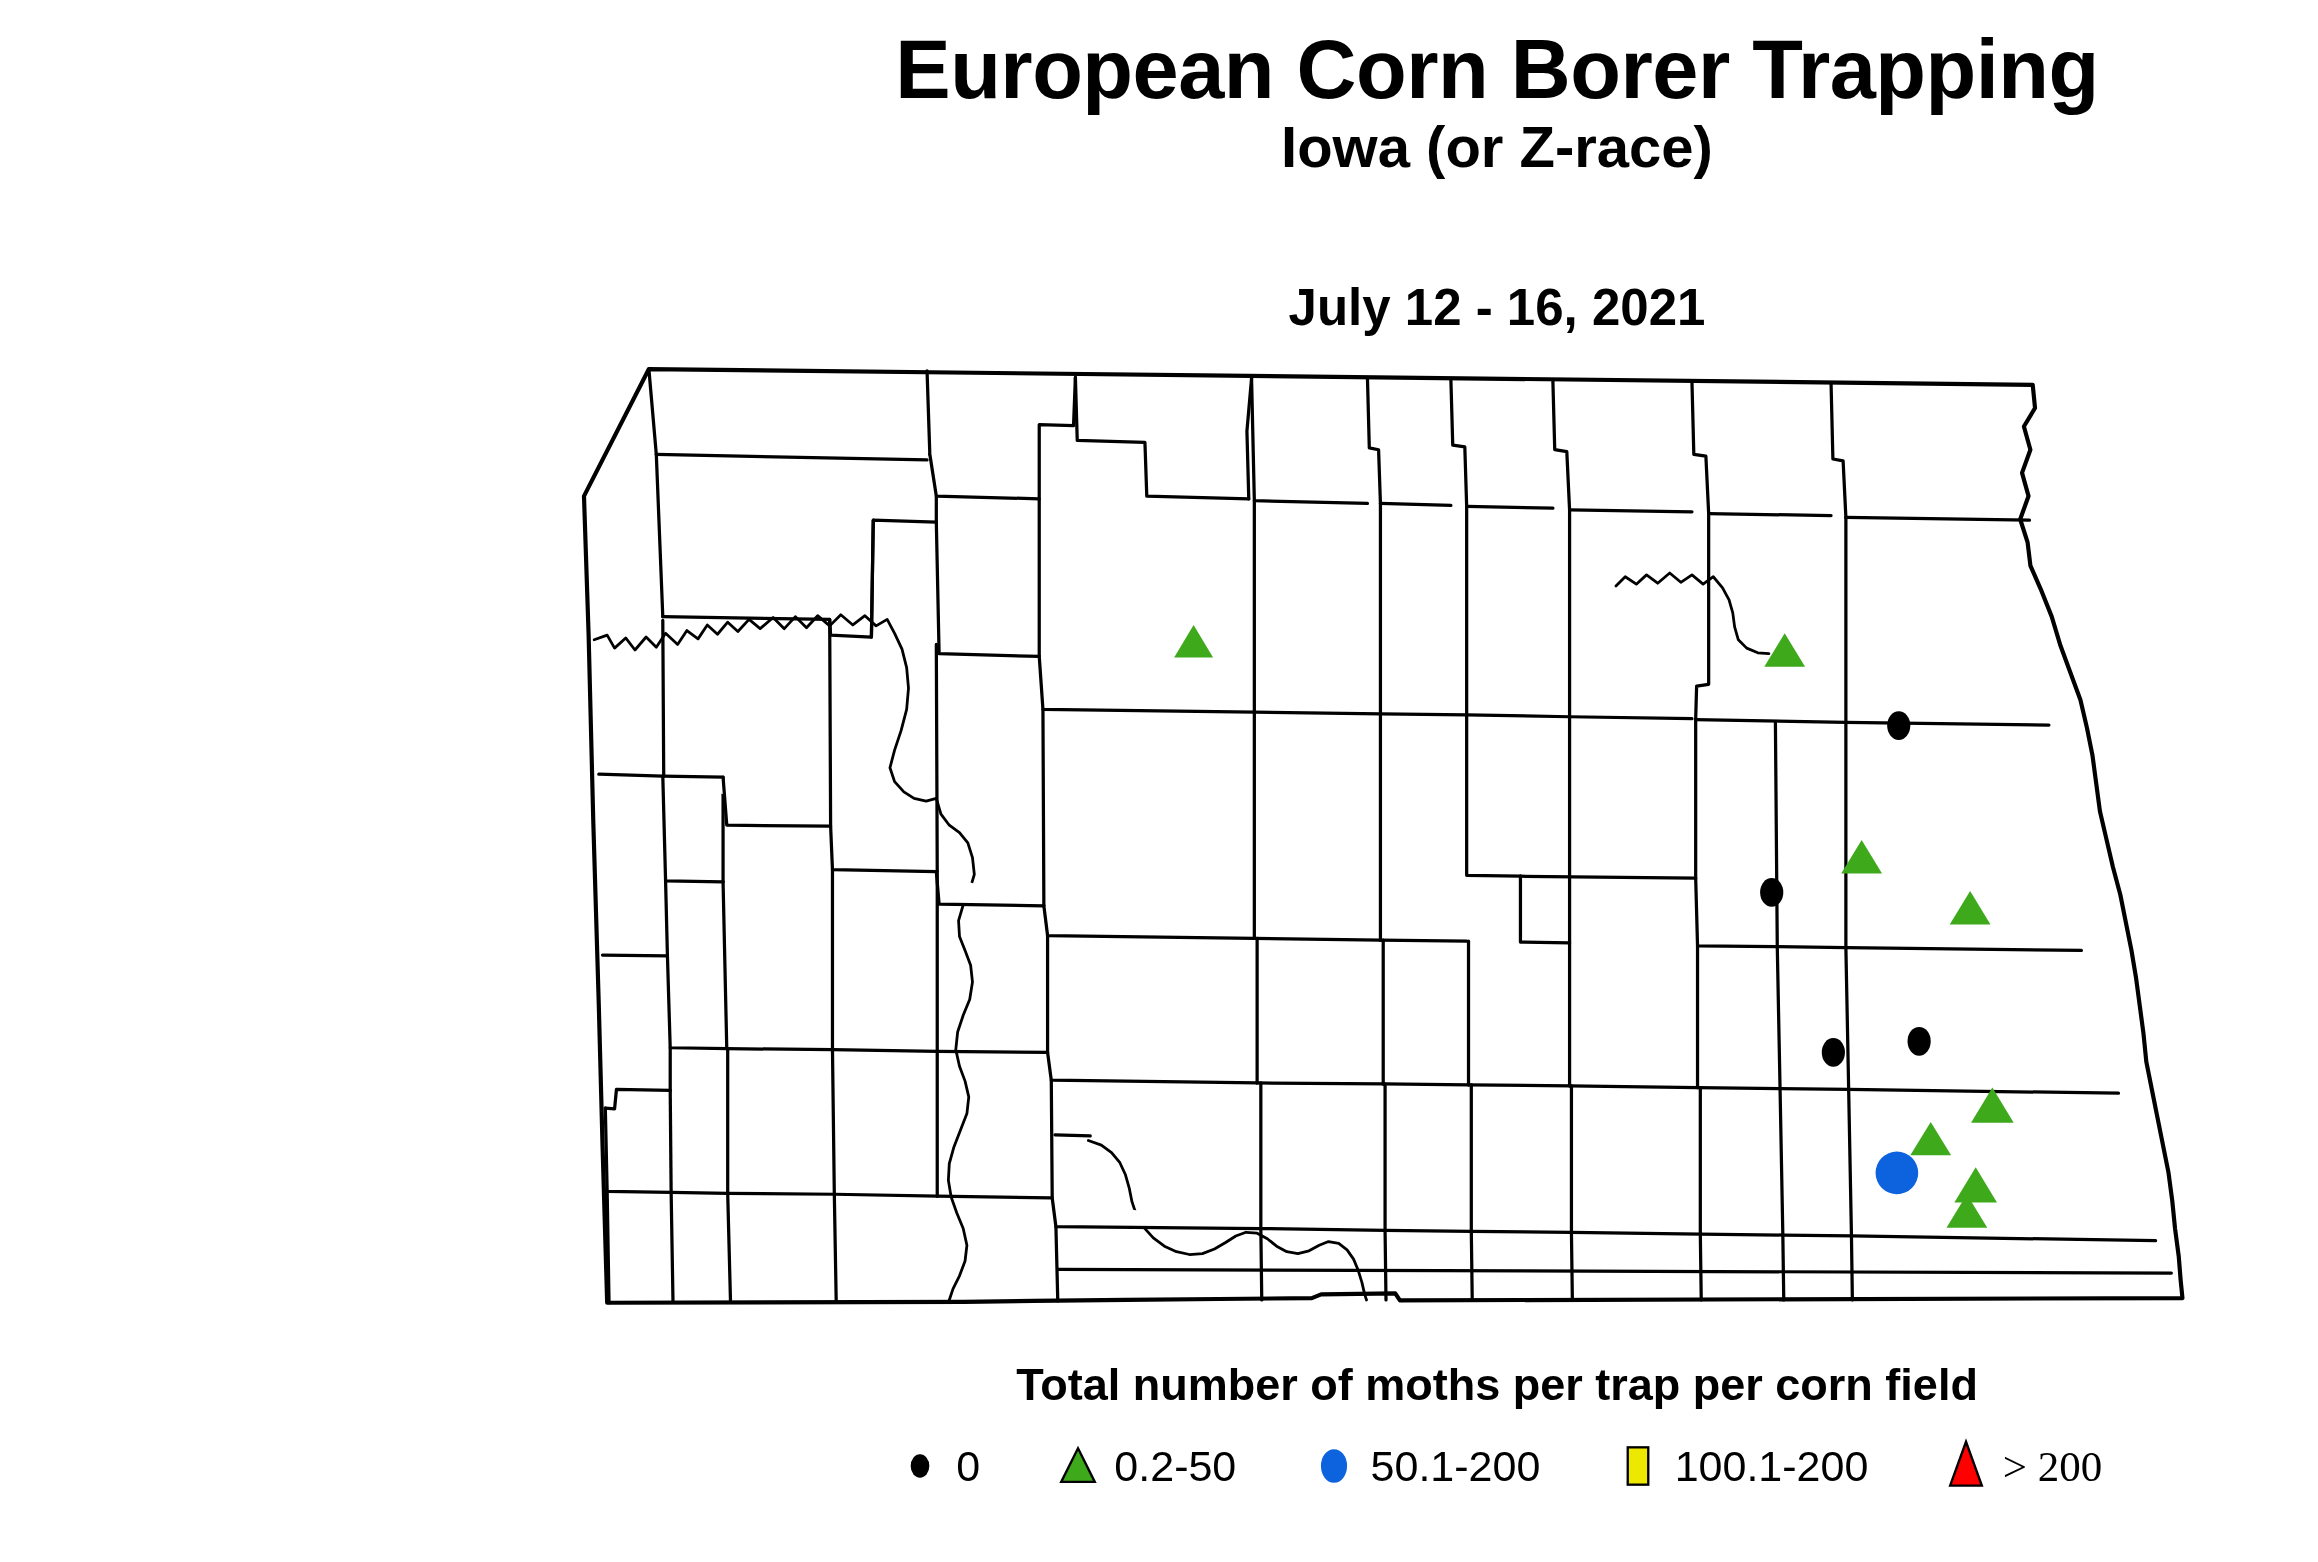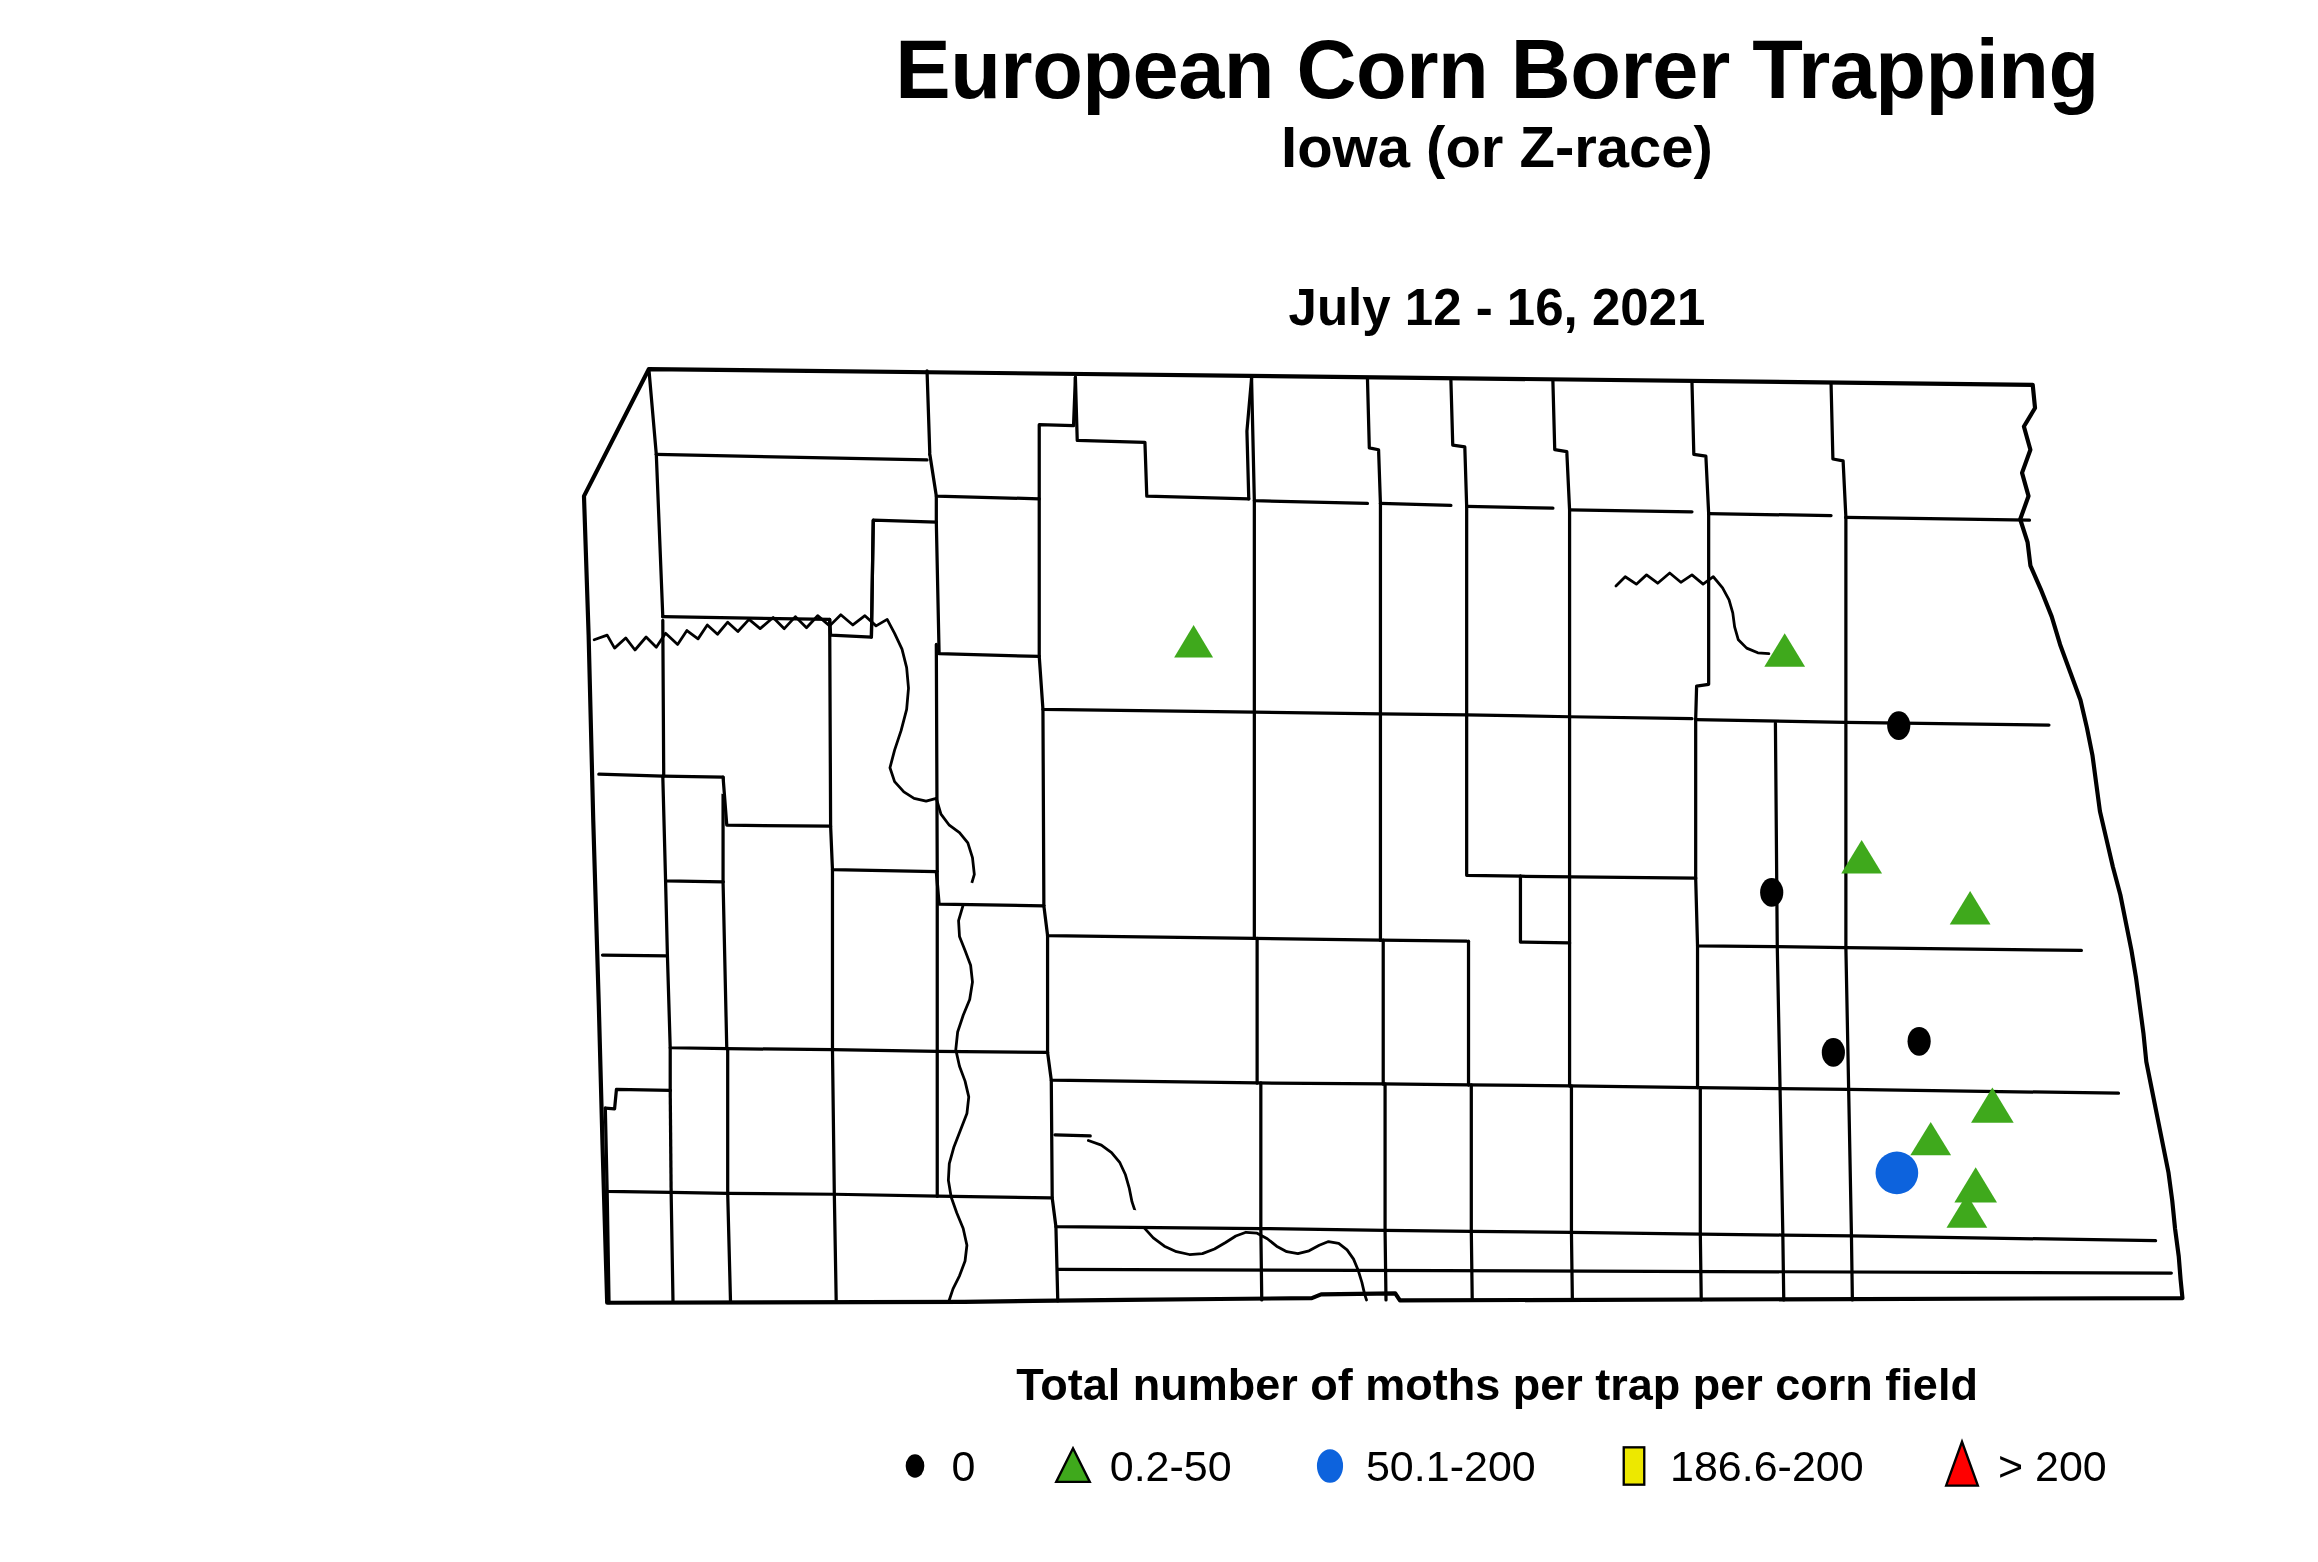--- a/index.html
+++ b/index.html
@@ -90,21 +90,21 @@
     justify-content: center;
     align-items: center;
     gap: 0px;
   }
   .legend-item {
     display: flex;
     flex-direction: row;
     align-items: center;
     margin-right: 70px;
   }
-  .legend-item:last-child { margin-right: 0; }
+  .legend-item:last-child { margin-right: 0; font-family: Liberation Serif, serif; }
   .legend-sym {
     width: 56px;
     height: 56px;
     display: flex;
     align-items: center;
     justify-content: center;
     flex: 0 0 auto;
   }
   .legend-label {
     font-size: 43px;
@@ -352,21 +352,21 @@
       </span>
       <span class="legend-label">50.1-200</span>
     </div>
 
     <div class="legend-item">
       <span class="legend-sym">
         <svg width="56" height="56" viewBox="0 0 120 120">
             <rect x="38" y="20" width="44" height="80" fill="#EDE800" stroke="#000000" stroke-width="5"></rect>
           </svg>
       </span>
-      <span class="legend-label">186.6-200</span>
+      <span class="legend-label">100.1-200</span>
     </div>
 
     <div class="legend-item">
       <span class="legend-sym">
         <svg width="56" height="56" viewBox="0 0 120 120">
             <polygon points="60,8 94,102 26,102" fill="#FF0000" stroke="#000000" stroke-width="5"></polygon>
           </svg>
       </span>
       <span class="legend-label">&gt; 200</span>
     </div>

